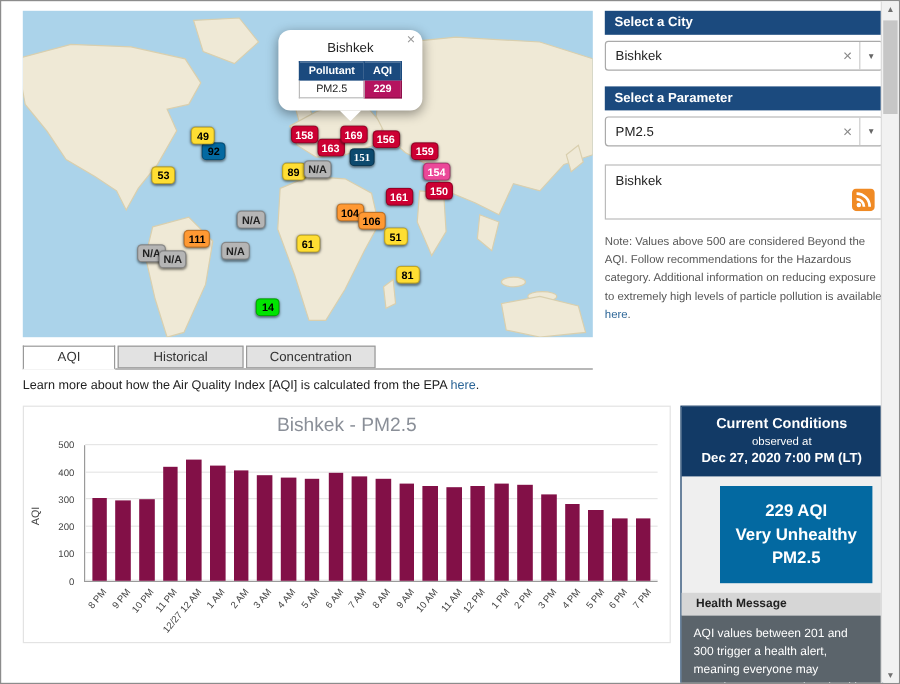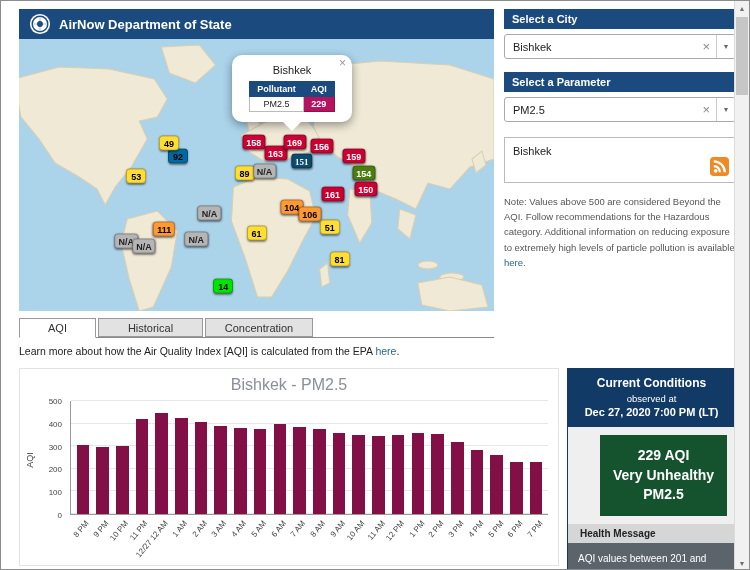--- a/index.html
+++ b/index.html
@@ -97,29 +97,20 @@
 </style>
 </head>
 <body>
 
 <div class="page">
   <div class="content">
 
     <div class="top-row">
       <div class="left-col">
 
-        <div class="app-header">
-          <svg class="seal" viewBox="0 0 24 24">
-            <circle cx="12" cy="12" r="11" fill="#ffffff"></circle>
-            <circle cx="12" cy="12" r="8.5" fill="none" stroke="#1b4a7e" stroke-width="1.6"></circle>
-            <circle cx="12" cy="12" r="3.2" fill="#1b4a7e"></circle>
-            <path d="M5 12 h14 M12 5 v14" stroke="#1b4a7e" stroke-width="0.8" opacity="0.5"></path>
-          </svg>
-          <span class="app-title">AirNow Department of State</span>
-        </div>
 
         <div class="map">
           <svg class="world" viewBox="0 0 474 272" preserveAspectRatio="none">
             <path class="land" d="M-5,40 L40,28 L90,30 L135,40 L148,60 L138,78 L120,82 L128,100 L112,128 L96,148 L86,166 L78,150 L60,138 L36,124 L20,100 L2,78 Z"></path>
             <path class="land" d="M142,8 L180,6 L196,26 L176,44 L150,34 Z"></path>
             <path class="land" d="M108,180 L138,172 L158,192 L152,228 L134,268 L120,272 L110,240 L102,205 Z"></path>
             <path class="land" d="M227,82 L236,74 L241,88 L230,93 Z"></path>
             <path class="land" d="M222,96 L244,84 L262,78 L288,82 L300,96 L292,112 L268,120 L244,122 L228,112 Z"></path>
             <path class="land" d="M214,148 L238,138 L268,140 L290,152 L296,178 L284,200 L268,232 L252,258 L238,258 L226,220 L212,182 Z"></path>
             <path class="land" d="M300,230 L308,224 L310,244 L302,248 Z"></path>
@@ -149,21 +140,21 @@
               <div class="marker" style="left: 40.1%; top: 64%; background: rgb(181, 181, 181); color: rgb(34, 34, 34);">N/A</div>
               <div class="marker" style="left: 37.3%; top: 73.5%; background: rgb(181, 181, 181); color: rgb(34, 34, 34);">N/A</div>
               <div class="marker" style="left: 50%; top: 71.3%; background: rgb(255, 222, 51); color: rgb(0, 0, 0);">61</div>
               <div class="marker" style="left: 57.4%; top: 61.8%; background: rgb(255, 153, 51); color: rgb(0, 0, 0);">104</div>
               <div class="marker" style="left: 61.2%; top: 64.3%; background: rgb(255, 153, 51); color: rgb(0, 0, 0);">106</div>
               <div class="marker" style="left: 66%; top: 57%; background: rgb(204, 0, 51); color: rgb(255, 255, 255);">161</div>
               <div class="marker" style="left: 65.4%; top: 69.1%; background: rgb(255, 222, 51); color: rgb(0, 0, 0);">51</div>
               <div class="marker" style="left: 67.5%; top: 80.9%; background: rgb(255, 222, 51); color: rgb(0, 0, 0);">81</div>
               <div class="marker" style="left: 43%; top: 90.8%; background: rgb(0, 228, 0); color: rgb(0, 0, 0);">14</div>
               <div class="marker" style="left: 70.5%; top: 43%; background: rgb(204, 0, 51); color: rgb(255, 255, 255);">159</div>
-              <div class="marker" style="left: 72.6%; top: 49.3%; background: #4d7c0f; color: rgb(255, 255, 255);">154</div>
+              <div class="marker" style="left: 72.6%; top: 49.3%; background: #ec4899; color: rgb(255, 255, 255);">154</div>
               <div class="marker" style="left: 73%; top: 55.1%; background: rgb(204, 0, 51); color: rgb(255, 255, 255);">150</div>
             </div>
 
           <div class="popup">
             <span class="popup-close">×</span>
             <div class="popup-city">Bishkek</div>
             <table>
               <tbody>
                   <tr>
                 <th style="background:#1b4a7e">Pollutant</th>
@@ -389,21 +380,21 @@
             </div>
           </div>
       </div>
 
       <div class="cc-panel">
         <div class="cc-header">
           <div class="cc-title">Current Conditions</div>
           <div class="cc-observed-label">observed at</div>
           <div class="cc-datetime">Dec 27, 2020 7:00 PM (LT)</div>
         </div>
-        <div class="cc-badge" style="background: #14532d; margin-left: 32px;">
+        <div class="cc-badge" style="background: #0369a1; margin-left: 32px;">
           <div>229 AQI</div>
           <div>Very Unhealthy</div>
           <div>PM2.5</div>
         </div>
         <div class="cc-health-label">Health Message</div>
         <div class="cc-health-text">AQI values between 201 and 300 trigger a health alert, meaning everyone may experience more serious health effects.</div>
       </div>
     </div>
   </div>
 

